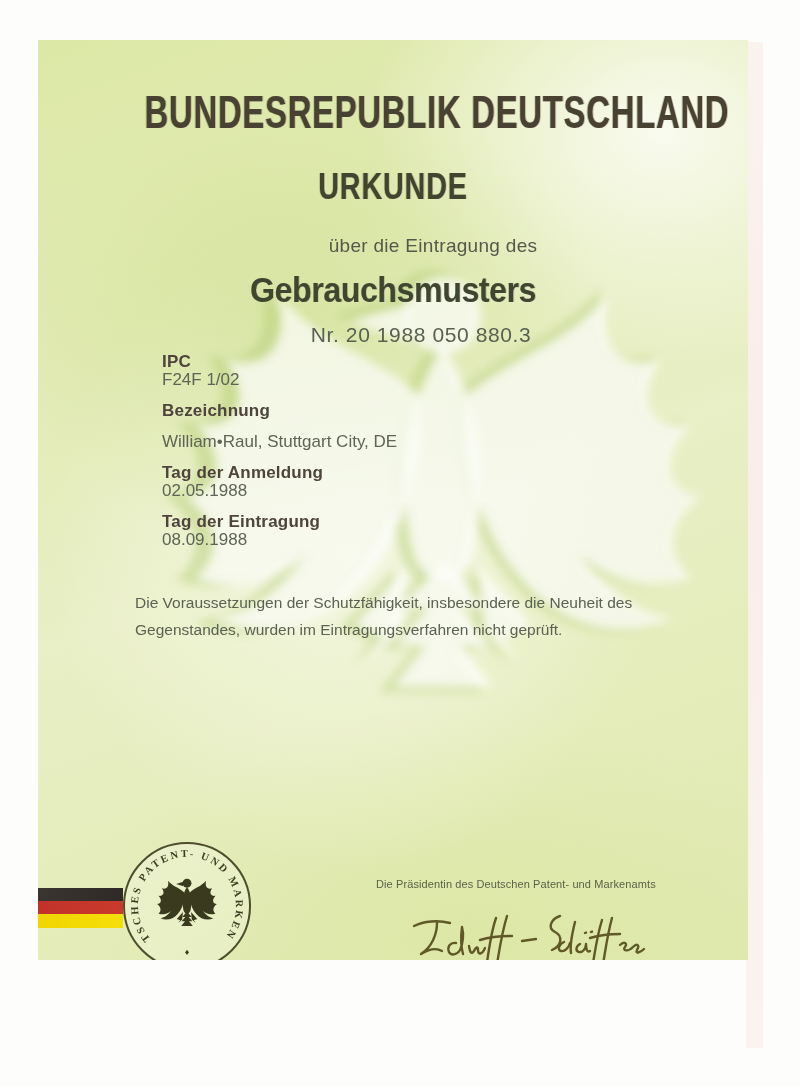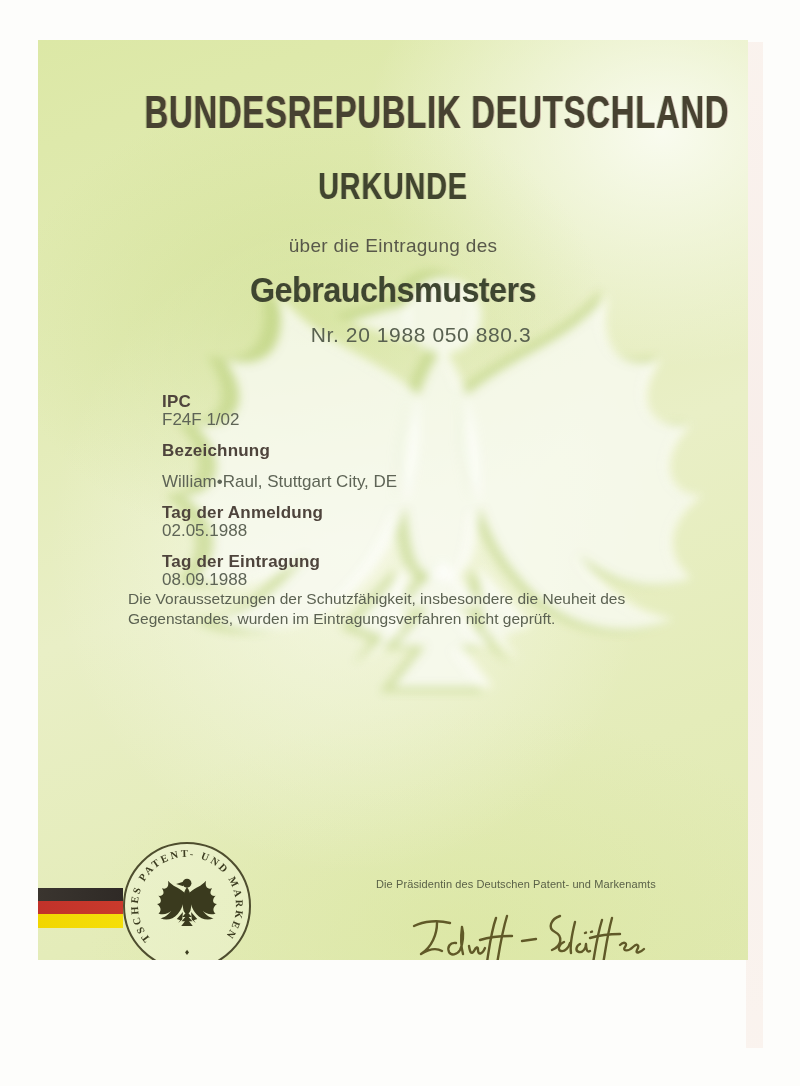--- a/index.html
+++ b/index.html
@@ -31,34 +31,34 @@
   .country-header{
     top:44px;font-size:47px;font-weight:bold;color:#474231;
     transform:scaleX(.70);letter-spacing:1px;white-space:nowrap;
     text-shadow:1.3px 0 .6px rgba(122,60,76,.32), -1.3px 0 .6px rgba(70,95,42,.32);
   }
   .urkunde{
     top:126px;font-size:36px;font-weight:bold;color:#41452f;
     transform:scaleX(.80);letter-spacing:1px;
     text-shadow:1px 0 .5px rgba(110,70,90,.28), -1px 0 .5px rgba(70,95,42,.28);
   }
-  .subtitle{top:195px;font-size:19px;color:#58584a;letter-spacing:.3px;}
+  .subtitle{top:195px;font-size:19px;color:#58584a;letter-spacing:.3px;padding-left:40px;}
   .regtype{
     top:230px;font-size:35px;font-weight:bold;color:#3e4630;
     transform:scaleX(.92);letter-spacing:-.5px;
     text-shadow:1px 0 .5px rgba(110,60,70,.25);
   }
   .regnum{top:283px;font-size:21px;color:#596150;letter-spacing:.6px;padding-left:28px;}
-  .fields{position:absolute;left:124px;top:313px;margin-top:40px;}
+  .fields{position:absolute;left:124px;top:313px;}
   .field{margin-bottom:13px;}
   .field .label{font-weight:bold;font-size:17px;line-height:18px;color:#4e443c;letter-spacing:.2px;}
   .field .value{font-size:17px;line-height:18px;color:#5e6456;}
   .disclaimer{
-    position:absolute;left:90px;top:549px;width:505px;
-    font-size:15.5px;line-height:20px;color:#5c6252;
+    position:absolute;left:97px;top:549px;width:505px;
+    font-size:15.5px;line-height:27px;color:#5c6252;
   }
   .sig-caption{position:absolute;left:338px;top:838px;font-size:11px;color:#5a6148;letter-spacing:.1px;}
   .sig-svg{position:absolute;left:366px;top:860px;}
   .sig-name{position:absolute;left:338px;top:941px;width:300px;text-align:right;font-size:20px;color:#565c4e;}
   .seal-svg{position:absolute;left:74px;top:791px;z-index:2;}
   .flag{position:absolute;left:0;top:848px;width:85px;z-index:1;}
   .flag .s1{height:13px;background:linear-gradient(90deg,#3a352f,#2f2a26);}
   .flag .s2{height:13px;background:linear-gradient(90deg,#c1322a,#ca3a2c);}
   .flag .s3{height:14px;background:linear-gradient(90deg,#f1d600,#f5df0a);}
 </style>

